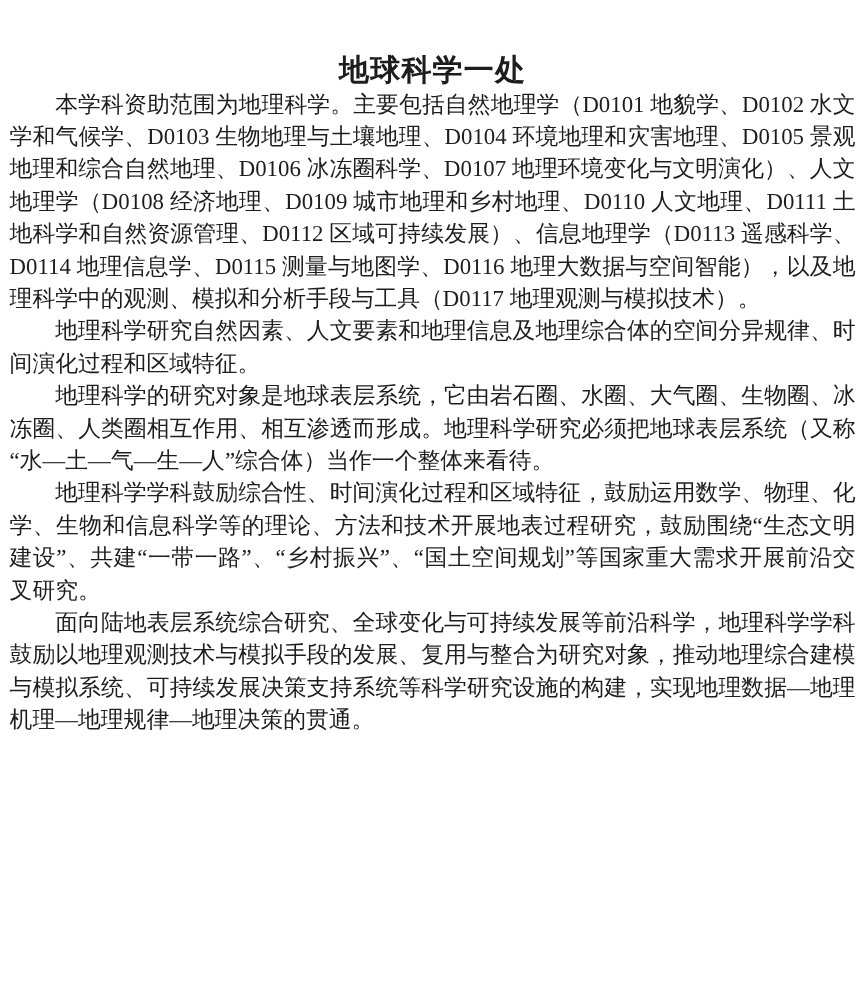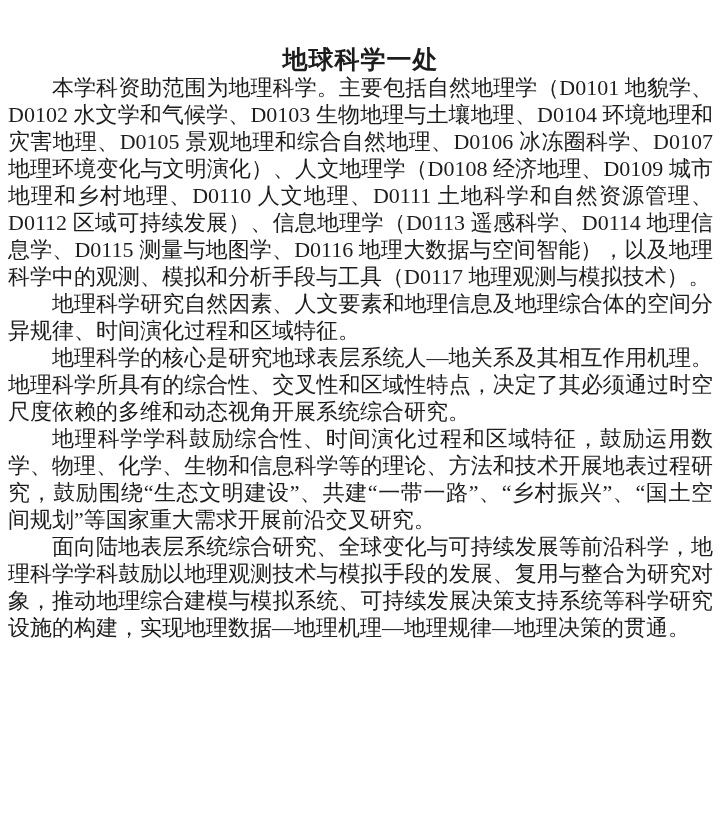--- a/index.html
+++ b/index.html
@@ -32,36 +32,36 @@
   }
   .section-heading {
     margin: 30px 0 24px 0;
     font-size: 20px;
     font-weight: bold;
     line-height: 23px;
     text-indent: 2em;
   }
   .body-text p {
     margin: 0;
-    font-size: 22px;
+    font-size: 19px;
     line-height: 27px;
     text-align: justify;
     text-justify: inter-ideograph;
     text-indent: 2em;
   }
 </style>
 </head>
 <body>
 
 <div class="page">
 
   <h1 class="doc-title">地球科学一处</h1>
 
 
   <div class="body-text">
     <p>本学科资助范围为地理科学。主要包括自然地理学（D0101 地貌学、D0102 水文学和气候学、D0103 生物地理与土壤地理、D0104 环境地理和灾害地理、D0105 景观地理和综合自然地理、D0106 冰冻圈科学、D0107 地理环境变化与文明演化）、人文地理学（D0108 经济地理、D0109 城市地理和乡村地理、D0110 人文地理、D0111 土地科学和自然资源管理、D0112 区域可持续发展）、信息地理学（D0113 遥感科学、D0114 地理信息学、D0115 测量与地图学、D0116 地理大数据与空间智能），以及地理科学中的观测、模拟和分析手段与工具（D0117 地理观测与模拟技术）。</p>
     <p>地理科学研究自然因素、人文要素和地理信息及地理综合体的空间分异规律、时间演化过程和区域特征。</p>
-    <p>地理科学的核心是研究地球表层系统人—地关系及其相互作用机理。地理科学所具有的综合性、交叉性和区域性特点，决定了其必须通过时空尺度依赖的多维和动态视角开展系统综合研究。</p>
+    <p>地理科学的研究对象是地球表层系统，它由岩石圈、水圈、大气圈、生物圈、冰冻圈、人类圈相互作用、相互渗透而形成。地理科学研究必须把地球表层系统（又称“水—土—气—生—人”综合体）当作一个整体来看待。</p>
     <p>地理科学学科鼓励综合性、时间演化过程和区域特征，鼓励运用数学、物理、化学、生物和信息科学等的理论、方法和技术开展地表过程研究，鼓励围绕“生态文明建设”、共建“一带一路”、“乡村振兴”、“国土空间规划”等国家重大需求开展前沿交叉研究。</p>
     <p>面向陆地表层系统综合研究、全球变化与可持续发展等前沿科学，地理科学学科鼓励以地理观测技术与模拟手段的发展、复用与整合为研究对象，推动地理综合建模与模拟系统、可持续发展决策支持系统等科学研究设施的构建，实现地理数据—地理机理—地理规律—地理决策的贯通。</p>
   </div>
 
 </div>
 
 </body></html>

